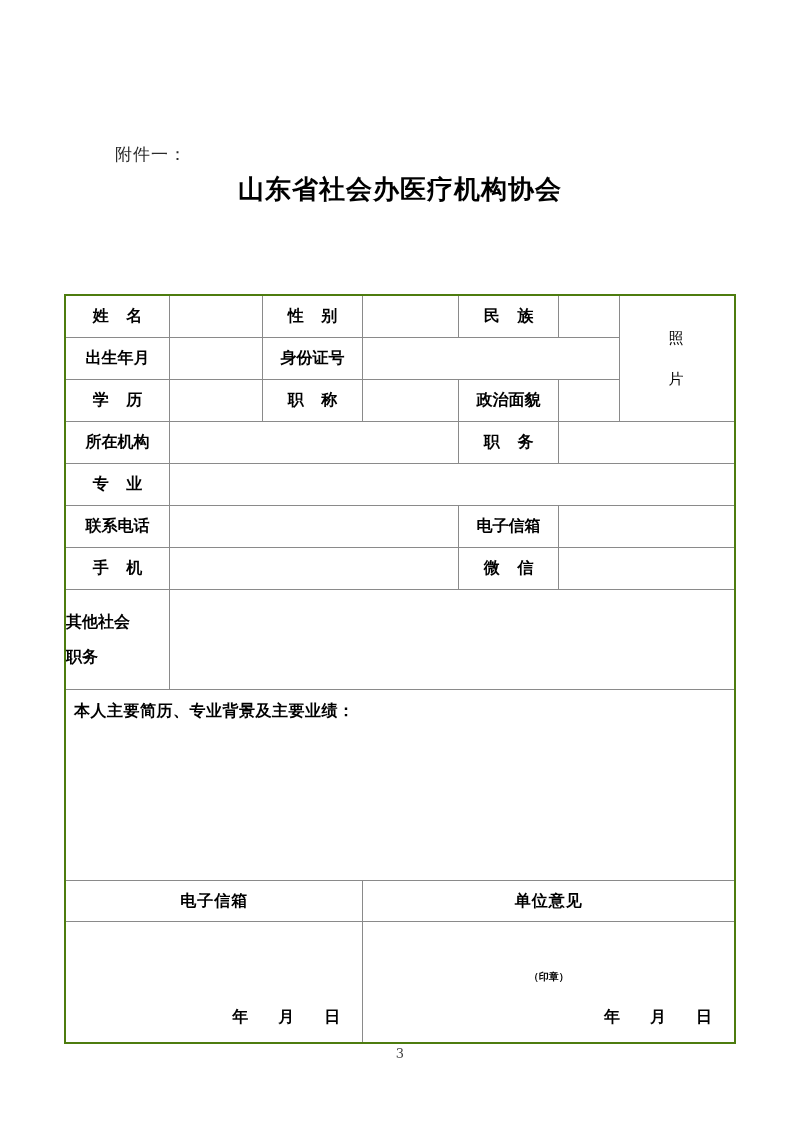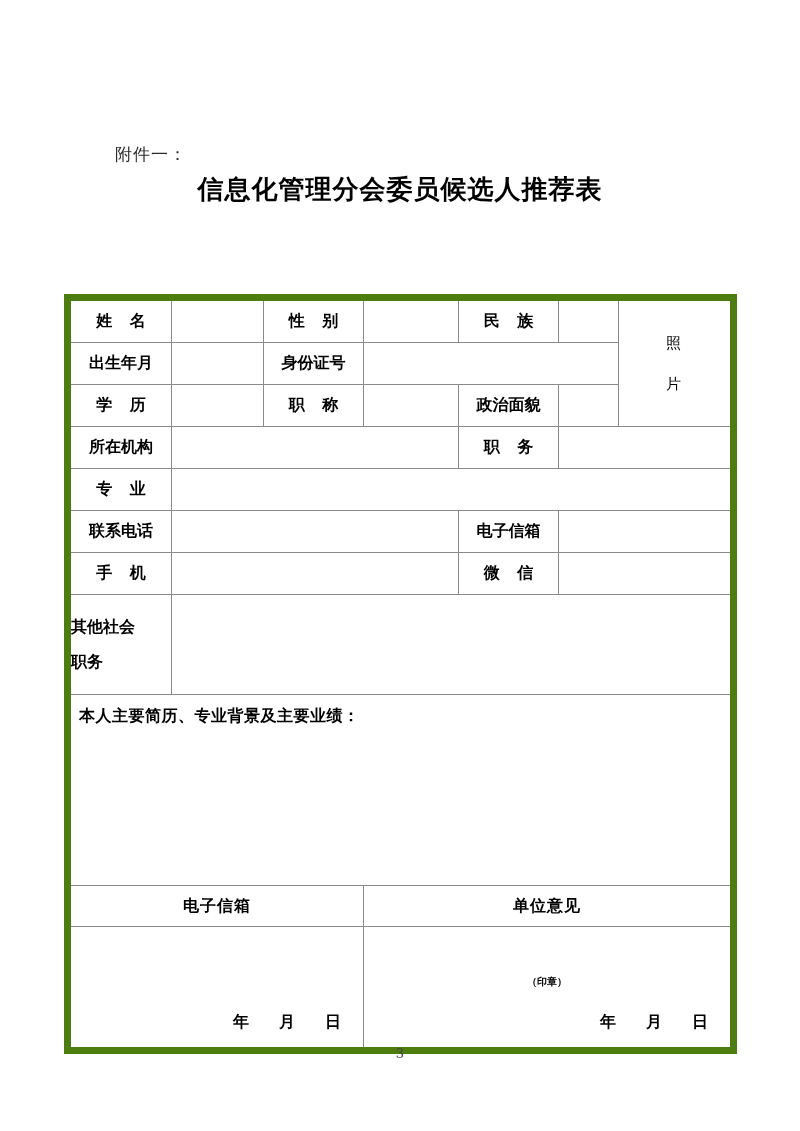--- a/index.html
+++ b/index.html
@@ -70,21 +70,21 @@
   }
 
   
   .form-table {
     position: absolute;
     left: 64px;
     top: 294px;
     width: 672px;
     border-collapse: collapse;
     table-layout: fixed;
-    border: 7px solid #4d7c0f;
+    border: 2px solid #4d7c0f;
   }
   .form-table td {
     border: 1px solid #8a8a8a;
     padding: 0;
     font-size: 16px;
     font-weight: bold;
     text-align: center;
     vertical-align: middle;
     font-family: "DejaVu Sans", "Liberation Sans", sans-serif;
     color: #000;
@@ -177,21 +177,21 @@
   }
 </style>
 </head>
 <body>
 
 <div class="page">
 
   <div class="attachment-label">附件一：</div>
 
   <div class="title-block">
-    <div class="title-line">信息化管理分会委员候选人推荐表</div>
+    <div class="title-line">山东省社会办医疗机构协会</div>
   </div>
 
 
   <table class="form-table">
     <colgroup>
       <col style="width:104px">
       <col style="width:92px">
       <col style="width:100px">
       <col style="width:95px">
       <col style="width:100px">

